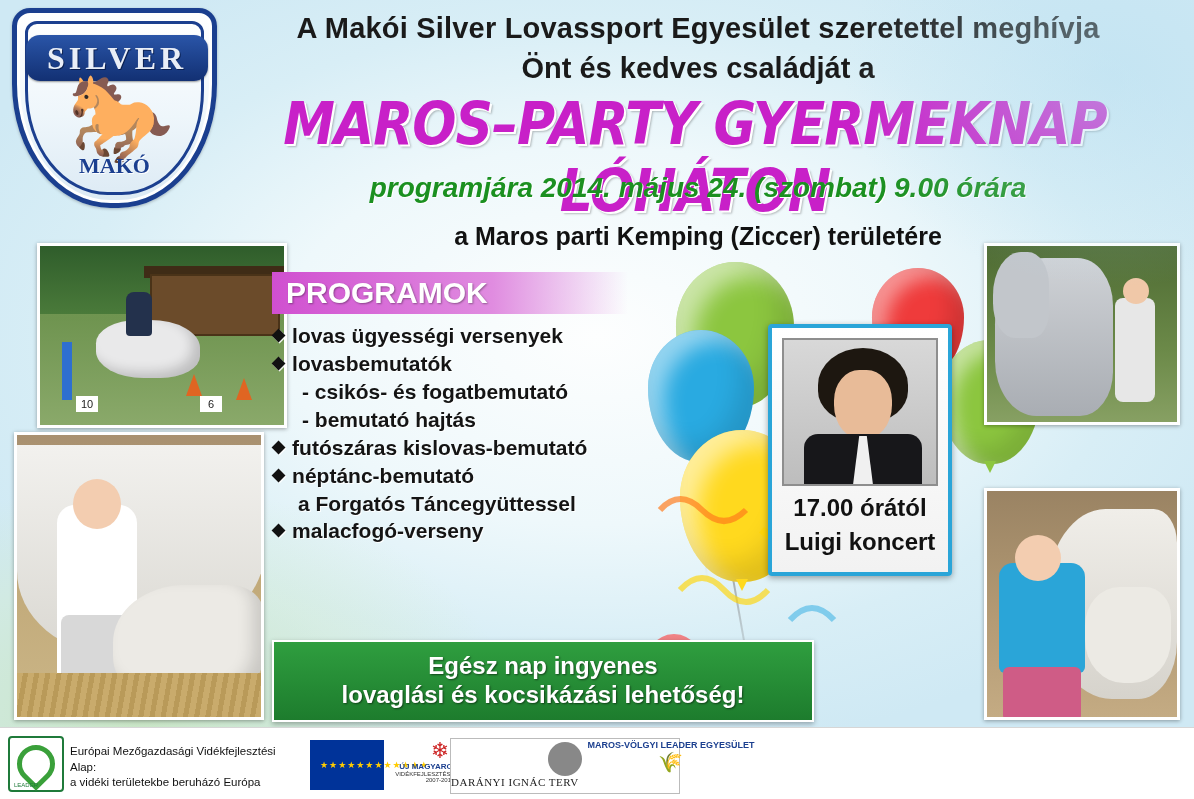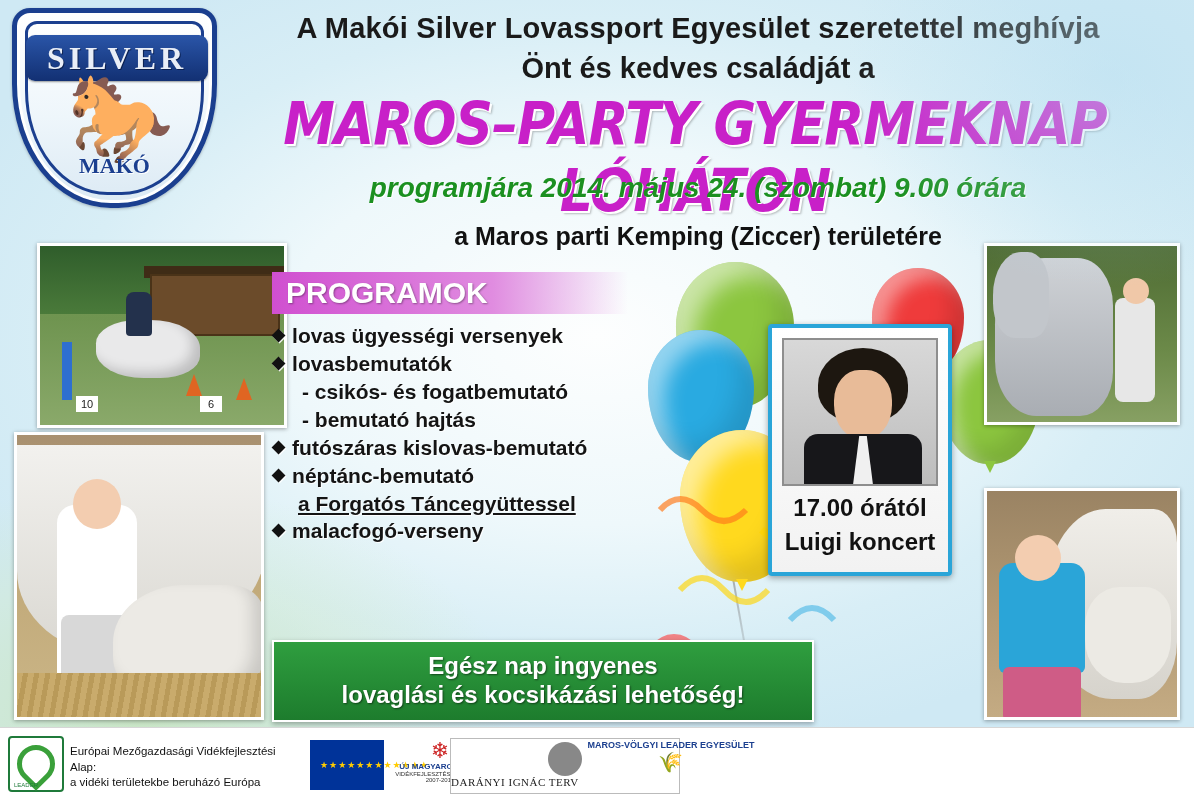--- a/index.html
+++ b/index.html
@@ -40,21 +40,21 @@
     box-shadow: inset 0 0 0 3px #fff, 0 1px 3px rgba(0,0,0,.25);
   }
   .shield-inner {
     position:absolute; left:8px; top:8px; right:8px; bottom:8px;
     border: 3px solid #1b3f8f;
     border-radius: 12px 12px 46% 46% / 12px 12px 60% 60%;
   }
   .silver-band {
     position:absolute; left:9px; top:22px; width:182px; height:46px;
     background: linear-gradient(180deg,#2a55a8 0%,#123073 100%);
-    border-radius: 9px;
+    border-radius: 14px;
     box-shadow: 0 1px 2px rgba(0,0,0,.4);
     display:flex; align-items:center; justify-content:center;
   }
   .silver-band span {
     font-family:"Liberation Serif", serif;
     font-weight:bold; font-size:32px; letter-spacing:4px;
     color:#e9eef7; text-shadow: 1px 1px 0 #0b2050;
   }
   .horse-glyph {
     position:absolute; left:34px; top:62px; width:140px; height:86px;
@@ -184,21 +184,21 @@
   .prog-list { position:absolute; left:272px; top:322px; width:450px; }
   .prog-item {
     font-size:21px; font-weight:bold; color:#141414;
     line-height:1.33; white-space:nowrap;
     text-shadow: 1px 1px 0 rgba(255,255,255,.9);
   }
   .prog-item.bullet::before {
     content:"\25C6"; color:#111; font-size:17px; margin-right:7px; position:relative; top:-3px;
   }
   .prog-item.sub { padding-left:30px; }
-  .prog-item.cont { padding-left:26px;text-decoration:underline; }
+  .prog-item.cont { padding-left:26px; }
 
   
   .green-box {
     position:absolute; left:272px; top:640px; width:542px; height:82px;
     background: linear-gradient(180deg,#2f9e3f 0%,#1d7c2d 100%);
     border:2px solid #ffffff;
     box-shadow: 0 2px 5px rgba(0,0,0,.3);
     display:flex; flex-direction:column; align-items:center; justify-content:center;
     padding: 4px 4px;
   }

